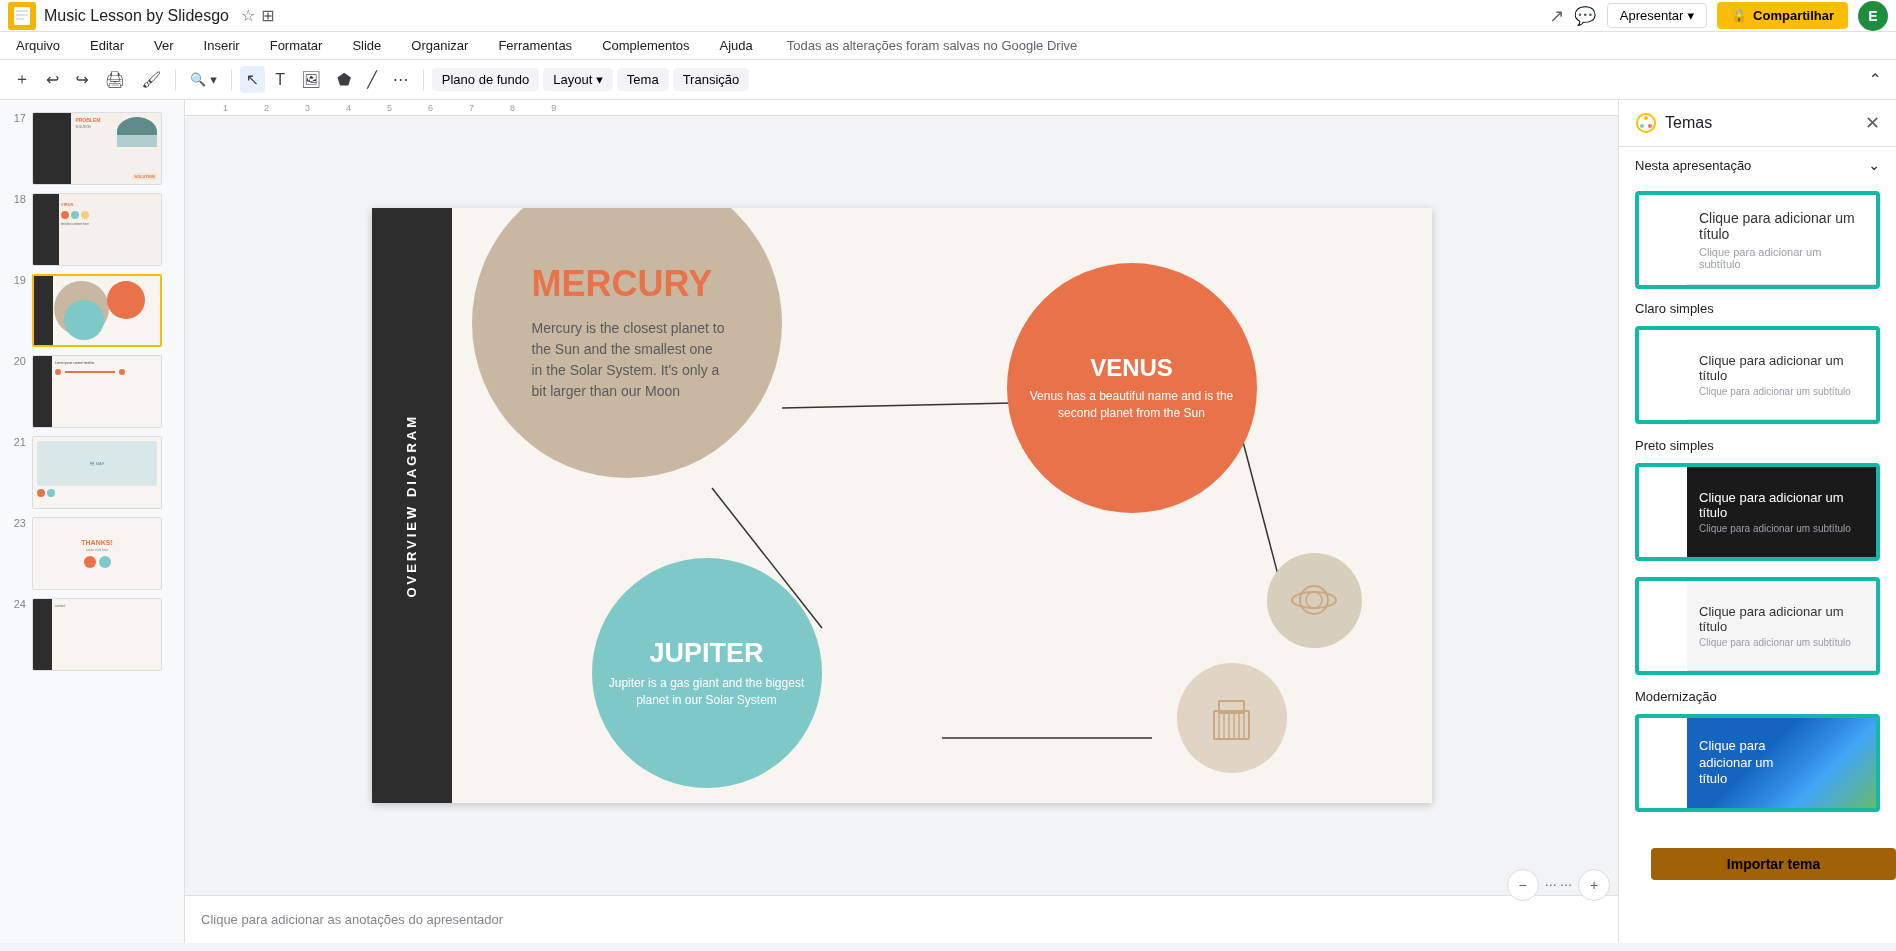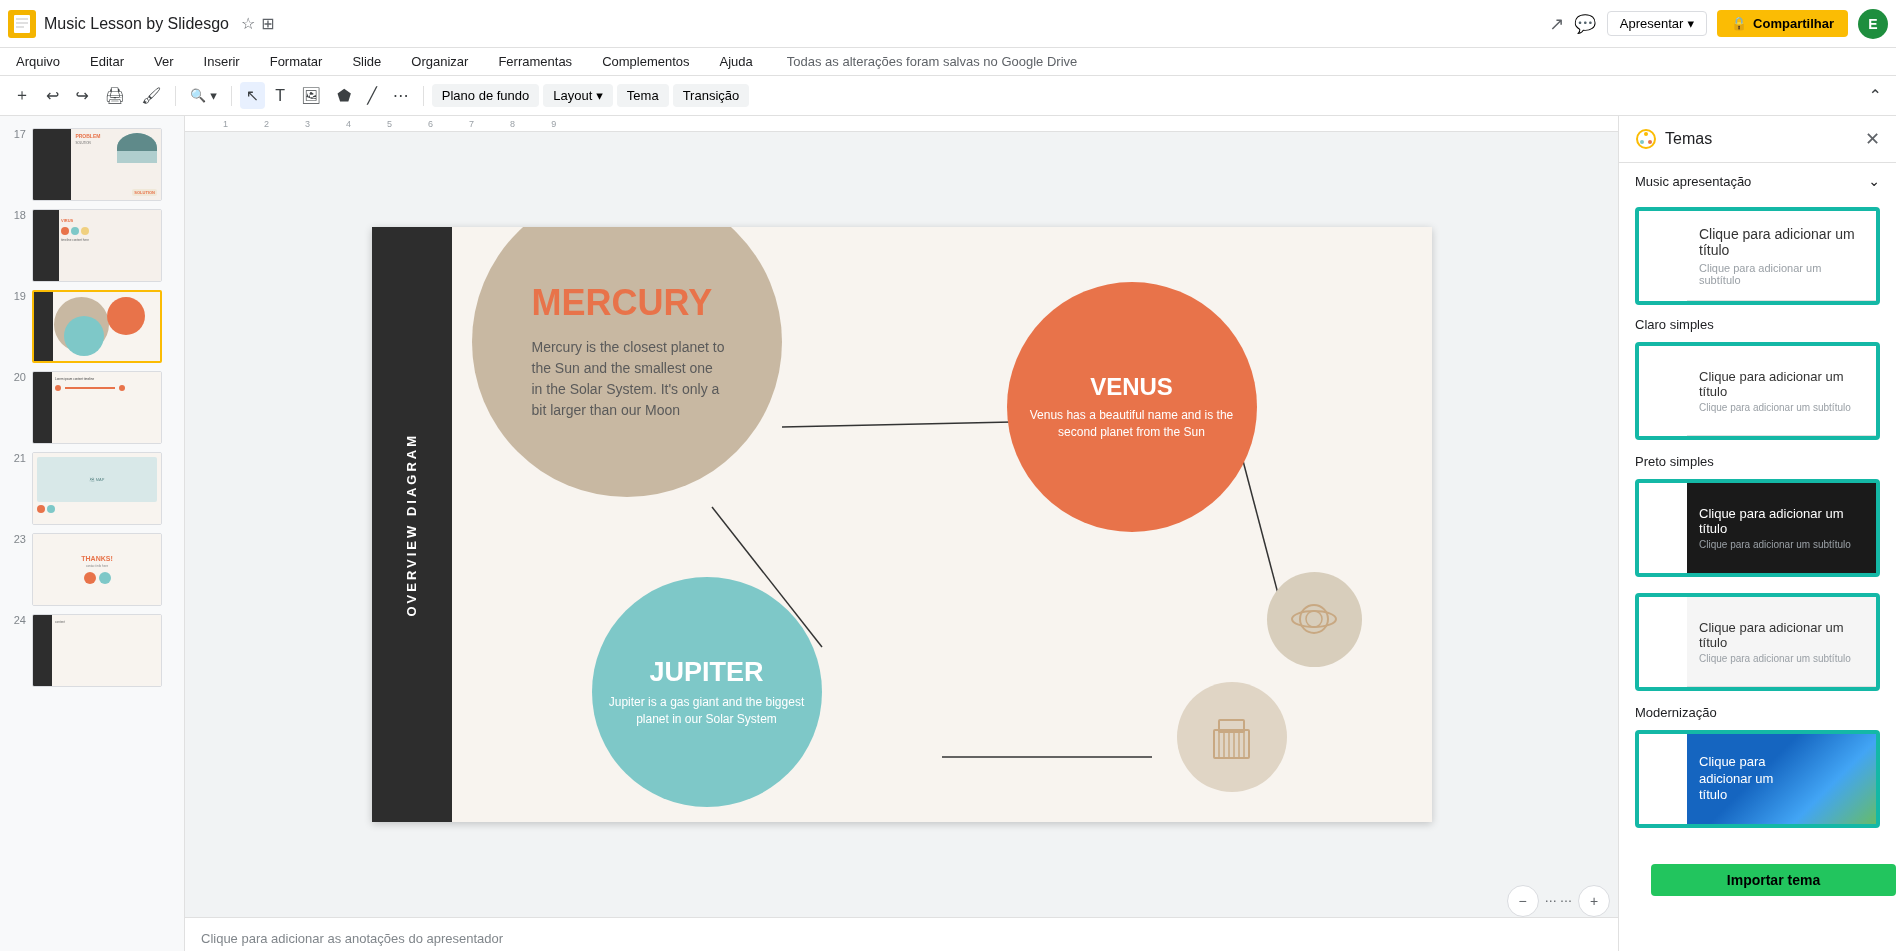--- a/index.html
+++ b/index.html
@@ -1,20 +1,20 @@
 <!DOCTYPE html>
 <html><head>
   <meta charset="utf-8">
   <style>
     * { box-sizing: border-box; margin: 0; padding: 0; }
     body { font-family: 'Arial', sans-serif; background: #f1f3f4; overflow: hidden; width: 1896px; height: 951px; }
 
     
     .top-bar {
-      display: flex; align-items: center; height: 48px; background: #fff;
+      display: flex; align-items: center; height: 32px; background: #fff;
       border-bottom: 1px solid #e0e0e0; padding: 0 8px; gap: 8px;
     }
     .doc-title { font-size: 16px; color: #202124; margin-right: 4px; }
     .title-icons { display: flex; gap: 6px; align-items: center; color: #5f6368; font-size: 16px; }
     .top-bar-right { margin-left: auto; display: flex; align-items: center; gap: 10px; }
     .btn-apresentar {
       background: #fff; border: 1px solid #dadce0; border-radius: 4px;
       padding: 4px 12px; font-size: 13px; cursor: pointer; display: flex; align-items: center; gap: 4px;
     }
     .btn-compartilhar {
@@ -112,21 +112,21 @@
     }
     .slide-canvas-wrap {
       flex: 1; display: flex; align-items: center; justify-content: center;
       width: 100%; padding: 16px;
     }
     .slide-canvas {
       background: #f8f4ef; width: 1060px; height: 595px; position: relative;
       box-shadow: 0 2px 8px rgba(0,0,0,0.2); overflow: hidden;
     }
     .notes-bar {
-      height: 42px; background: #fff; border-top: 1px solid #e0e0e0;
+      height: 48px; background: #fff; border-top: 1px solid #e0e0e0;
       width: 100%; display: flex; align-items: center; padding: 0 16px;
       font-size: 13px; color: #80868b;
     }
 
     
     .slide-left-bar {
       position: absolute; left: 0; top: 0; width: 80px; height: 100%;
       background: #2d2d2d; display: flex; align-items: center; justify-content: center;
     }
     .slide-left-bar-text {
@@ -199,21 +199,21 @@
       padding: 10px 16px; font-size: 13px; color: #202124;
     }
     .theme-card {
       margin: 8px 16px; border: 4px solid #14b8a6; border-radius: 4px;
       overflow: hidden; cursor: pointer; padding-left: 48px;
     }
     .theme-card-preview { height: 90px; display: flex; align-items: center; justify-content: center; padding: 10px; }
     .theme-dark { background: #1a1a1a; }
     .theme-light { background: #f8f8f8; }
     .import-btn {
-      margin: 12px 16px; background: #22c55e; border: none; border-radius: 4px;
+      margin: 12px 16px; background: #a16207; border: none; border-radius: 4px;
       padding: 8px 16px; font-size: 14px; font-weight: 600; cursor: pointer; text-align: center;
     }
     .bottom-btn {
       background: #fff; border: 1px solid #dadce0; border-radius: 50%;
       width: 32px; height: 32px; cursor: pointer; display: flex; align-items: center; justify-content: center;
       font-size: 16px; color: #5f6368;
     }
   </style>
 </head>
 <body>
@@ -501,21 +501,21 @@
           <circle cx="11" cy="6" r="2" fill="#fbbc04"></circle>
           <circle cx="15" cy="14" r="2" fill="#e8734a"></circle>
           <circle cx="7" cy="14" r="2" fill="#7ec8c8"></circle>
         </svg>
         <span>Temas</span>
       </div>
       <button class="themes-close">✕</button>
     </div>
 
     <div class="themes-section-header">
-      <span>Music apresentação</span>
+      <span>Nesta apresentação</span>
       <span style="font-size:14px;cursor:pointer;">⌄</span>
     </div>
 
     <div class="theme-card">
       <div class="theme-card-preview theme-light" style="flex-direction:column;align-items:flex-start;background:#fff;border-bottom:1px solid #e0e0e0;padding:16px 12px;">
         <div style="font-size:14px;color:#333;font-weight:500;">Clique para adicionar um título</div>
         <div style="font-size:11px;color:#9aa0a6;margin-top:4px;">Clique para adicionar um subtítulo</div>
       </div>
     </div>
 

